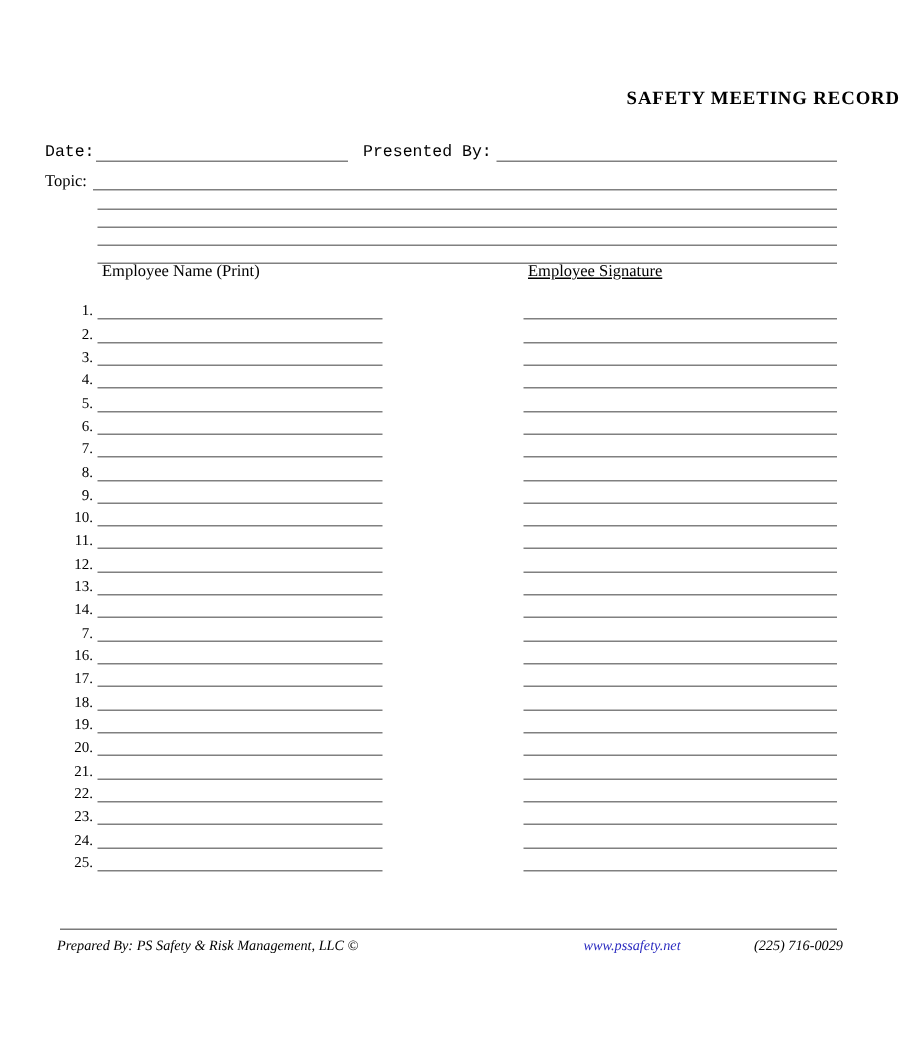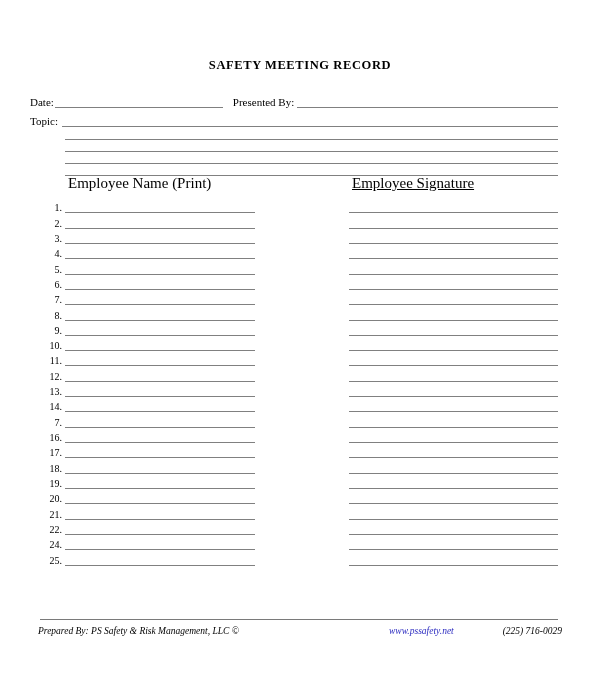--- a/index.html
+++ b/index.html
@@ -21,36 +21,37 @@
     inset: 0;
     background: #ffffff;
   }
 
   
   .doc-title {
     position: absolute;
     left: 0;
     right: 0;
     top: 58px;
-    text-align: center;
+    text-align: right;
     font-size: 12.5px;
     font-weight: bold;
     letter-spacing: 0.6px;
   }
 
   
   .meta-row {
     position: absolute;
     left: 30px;
     right: 42px;
     top: 92px;
     height: 16px;
     display: flex;
     align-items: flex-end;
     font-size: 11px;
+    font-family: Liberation Mono, monospace;
   }
   .meta-label {
     white-space: nowrap;
     line-height: 12px;
   }
   .rule {
     border-bottom: 1px solid #808080;
     height: 11px;
   }
   .rule-date {
@@ -94,21 +95,21 @@
     height: 11px;
     margin-top: 0px;
   }
 
   
   .col-headers {
     position: absolute;
     top: 175px;
     left: 68px;
     right: 44px;
-    font-size: 15px;
+    font-size: 11px;
     height: 14px;
   }
   .col-head-name {
     position: absolute;
     left: 0;
     top: 0;
   }
   .col-head-sig {
     position: absolute;
     left: 284px;
@@ -347,20 +348,26 @@
         <span class="row-gap"></span>
         <span class="row-sig-line"></span>
       </div>
       <div class="roster-row">
         <span class="row-num">22.</span>
         <span class="row-name-line"></span>
         <span class="row-gap"></span>
         <span class="row-sig-line"></span>
       </div>
       <div class="roster-row">
+        <span class="row-num">23.</span>
+        <span class="row-name-line"></span>
+        <span class="row-gap"></span>
+        <span class="row-sig-line"></span>
+      </div>
+      <div class="roster-row">
         <span class="row-num">24.</span>
         <span class="row-name-line"></span>
         <span class="row-gap"></span>
         <span class="row-sig-line"></span>
       </div>
       <div class="roster-row">
         <span class="row-num">25.</span>
         <span class="row-name-line"></span>
         <span class="row-gap"></span>
         <span class="row-sig-line"></span>

